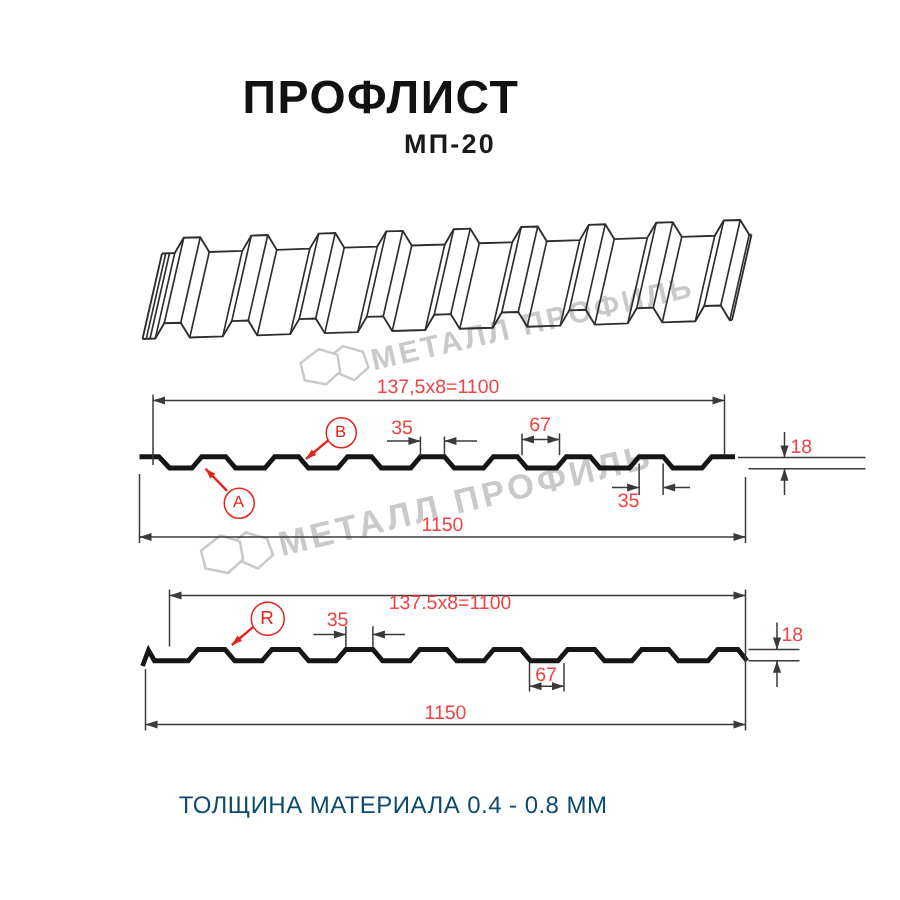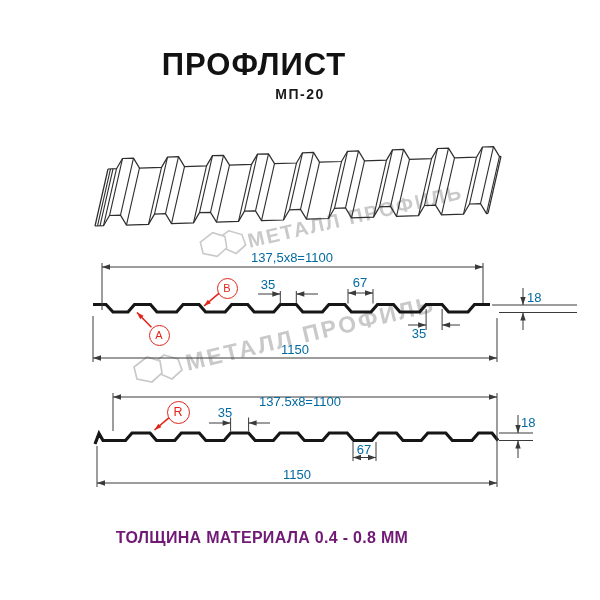--- a/index.html
+++ b/index.html
@@ -4,24 +4,24 @@
 <style>
   html,body{margin:0;padding:0;background:#fff;}
   #page{position:relative;width:600px;height:600px;background:#fff;overflow:hidden;
         font-family:"Liberation Sans",sans-serif;}
   #wmlayer{position:absolute;inset:0;z-index:1;}
   #drawing{position:absolute;left:0;top:0;z-index:2;}
   #labels{position:absolute;inset:0;z-index:3;pointer-events:none;}
   .title{position:absolute;left:0;top:47px;width:508px;text-align:center;
          font-size:31px;font-weight:bold;letter-spacing:1px;color:#121212;}
   .subtitle{position:absolute;left:0;top:86px;width:600px;text-align:center;
-         font-size:14px;font-weight:600;letter-spacing:1.5px;color:#1a1a1a;}
+         font-size:18px;font-weight:600;letter-spacing:1.5px;color:#1a1a1a;}
   .footer-note{position:absolute;left:0;top:529px;width:524px;text-align:center;
-         font-size:16px;font-weight:700;letter-spacing:.3px;color:#701a75;}
-  .lbl{position:absolute;font-size:13px;color:#0369a1;white-space:nowrap;line-height:1;}
+         font-size:16px;font-weight:400;letter-spacing:.3px;color:#0c4a6e;}
+  .lbl{position:absolute;font-size:13px;color:#ef4444;white-space:nowrap;line-height:1;}
   .lbl.c{transform:translateX(-50%);}
   .mark{position:absolute;border-radius:50%;display:flex;align-items:center;justify-content:center;
         background:#fff;line-height:1;}
   .mark.ab{width:19px;height:19px;font-size:11px;}
   .mark.r{width:21px;height:21px;font-size:12.5px;}
   .wm-text{position:absolute;font-weight:bold;white-space:nowrap;transform-origin:0 50%;}
   .wm1{left:248px;top:230px;font-size:20px;letter-spacing:2px;transform:rotate(-13deg);}
   .wm2{left:186px;top:350px;font-size:23px;letter-spacing:2.5px;transform:rotate(-13.5deg);}
   .wm-logo{position:absolute;}
 </style>

